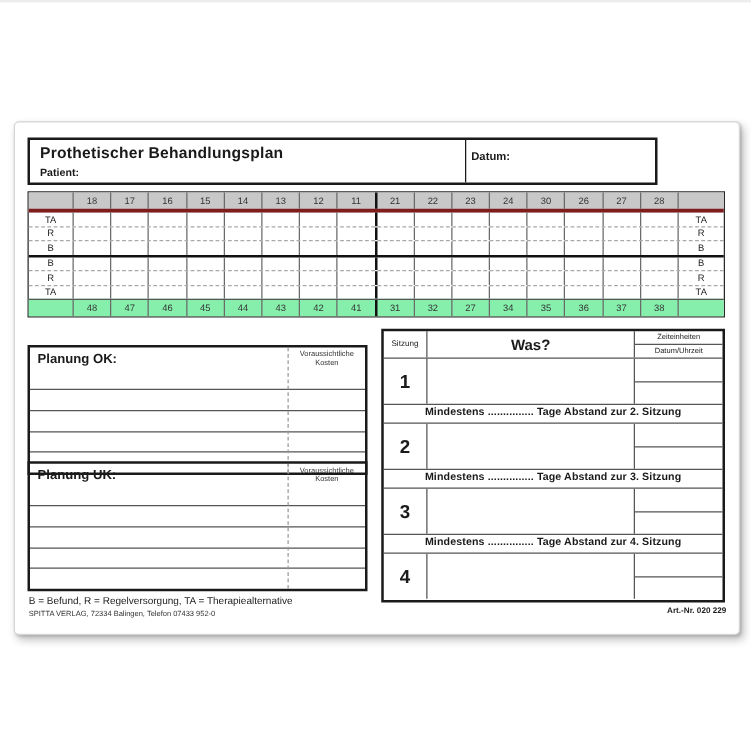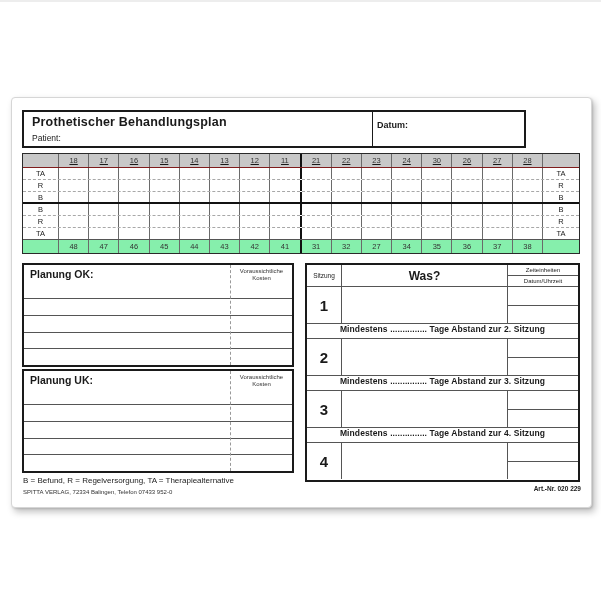--- a/index.html
+++ b/index.html
@@ -11,39 +11,39 @@
   
   .paper{
     position:absolute;left:11px;top:97px;width:579px;height:409px;background:#fff;
     border:1px solid #d6d6d6;border-radius:4px;
     box-shadow:3px 4px 7px rgba(0,0,0,0.25), 1px 1px 2px rgba(0,0,0,0.12);
   }
   
   .header-box{position:absolute;left:10px;top:12px;width:504px;height:38px;border:2px solid #1a1a1a;display:flex;box-sizing:border-box;}
   .header-left{flex:1;display:flex;flex-direction:column;justify-content:space-between;padding:3px 8px 3px 8px;box-sizing:border-box;}
   .form-title{font-size:12.5px;font-weight:bold;letter-spacing:0.2px;}
-  .patient-label{font-size:8.5px;font-weight:normal;}
+  .patient-label{font-size:8.5px;font-weight:bold;}
   .header-right{width:152px;border-left:1px solid #1a1a1a;box-sizing:border-box;padding:8px 0 0 4px;}
   .datum-label{font-size:9px;font-weight:bold;}
   
   .tooth-chart{position:absolute;left:10px;top:55px;width:558px;height:101px;border:1px solid #2a2a2a;box-sizing:border-box;display:flex;flex-direction:column;}
   .t-row{display:flex;flex:1;min-height:0;}
   .t-row.grayrow{flex:0 0 13px;background:#c8c8c8;}
-  .t-row.b-solid{border-bottom:1px solid #7f1d1d;text-decoration:underline;}
+  .t-row.b-solid{border-bottom:3px solid #7f1d1d;}
   .t-row.b-dashed{border-bottom:1px dashed #a8a8a8;}
   .t-row.b-thick{border-bottom:2px solid #111;}
   .t-row.b-topsolid{border-top:1px solid #555;}
   .t-cell{border-right:1px solid #6a6a6a;display:flex;align-items:center;justify-content:center;box-sizing:border-box;min-width:0;}
   .t-cell:last-child{border-right:none;}
   .t-cell.mid{border-right:2px solid #111;}
   .t-cell.t-label{flex:0 0 36px;font-size:7.5px;color:#222;}
   .t-cell.t-num{flex:1;font-size:7.5px;color:#333;}
   
   .planung-box{position:absolute;left:10px;width:272px;height:104px;border:2px solid #1a1a1a;box-sizing:border-box;display:flex;flex-direction:column;}
-  .planung-ok{top:165px;}
+  .planung-ok{top:178px;}
   .planung-uk{top:271px;}
   .kosten-divider{position:absolute;top:0;bottom:0;right:61px;border-left:1px dashed #999;}
   .p-head{flex:0 0 33px;display:flex;position:relative;}
   .p-label{flex:1;font-size:10.5px;font-weight:bold;padding:3px 0 0 6px;}
   .p-kosten{width:61px;font-size:6px;line-height:7px;text-align:center;padding-top:3px;color:#333;box-sizing:border-box;}
   .p-row{flex:1;border-top:1px solid #555;}
   
   .sitzung-table{position:absolute;left:293px;top:165px;width:275px;height:219px;border:2px solid #1a1a1a;box-sizing:border-box;display:flex;flex-direction:column;}
   .sz-row{display:flex;border-top:1px solid #555;min-height:0;box-sizing:border-box;}
   .sz-row:first-child{border-top:none;}

